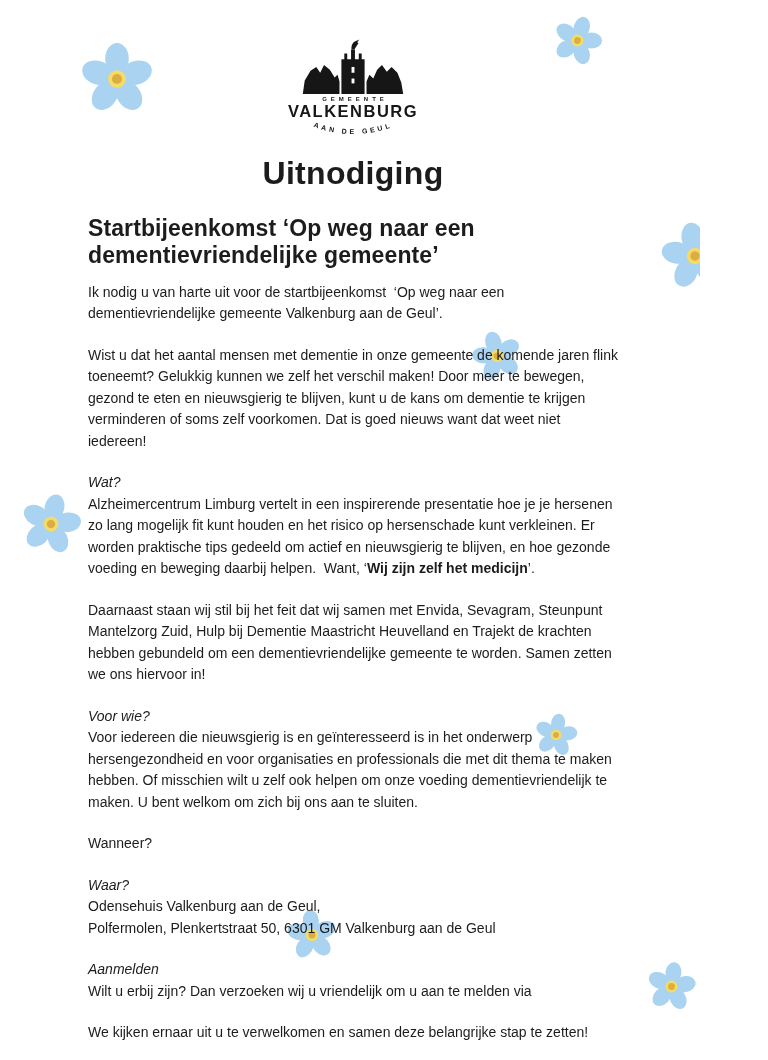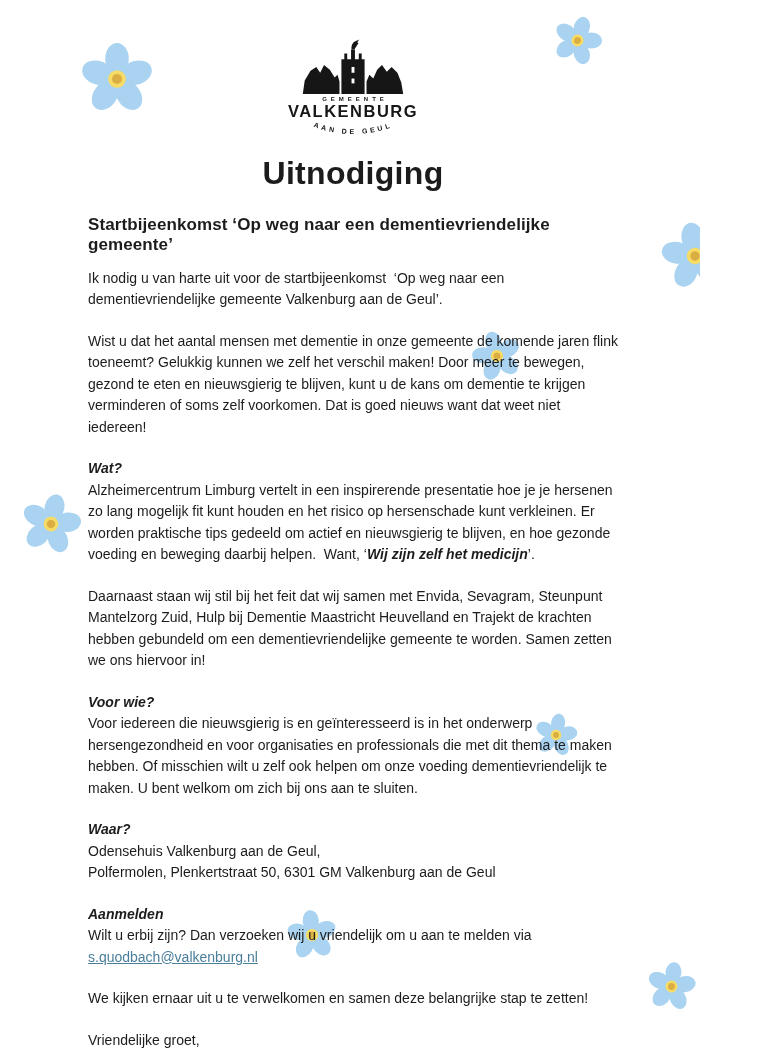--- a/index.html
+++ b/index.html
@@ -9,26 +9,26 @@
   }
   .content{position:absolute;inset:0;padding:38px 82px 0 88px;box-sizing:border-box;}
   
   .logo{width:150px;margin:0 auto;text-align:center;line-height:1;}
   .logo-castle{display:block;margin:0 auto;}
   .logo-gemeente{font-size:6px;letter-spacing:4px;font-weight:bold;margin:2px 0 1px 4px;color:#161616;}
   .logo-name{font-size:16.5px;font-weight:bold;letter-spacing:1.5px;color:#161616;}
   .logo-arc{display:block;margin:0 auto;}
   
   .title{font-size:32px;font-weight:bold;text-align:center;margin:13px 0 0;letter-spacing:.3px;}
-  .heading{font-size:17px;font-weight:bold;margin:23px 0 0;letter-spacing:.1px;}
+  .heading{font-size:23px;font-weight:bold;margin:23px 0 0;letter-spacing:.1px;}
   .block{font-size:14px;line-height:21.5px;margin:20px 0 0;}
   .block.first{margin-top:13px;}
-  .label{font-weight:bold;font-style:italic;}
+  .label{font-weight:normal;font-style:italic;}
   .label.upright{font-style:normal;}
-  .bold{font-weight:bold;font-style:italic;}
+  .bold{font-weight:bold;}
   .link{color:var(--link,#4a7e9b);text-decoration:underline;cursor:pointer;}
   .sig div{margin:0;}
   
   .flower{position:absolute;pointer-events:none;}
   .fl1{left:75px;top:37px;width:84px;height:84px;}
   .fl2{left:549px;top:12px;width:57px;height:57px;transform:rotate(18deg);}
   .fl3{left:656px;top:217px;width:78px;height:78px;transform:rotate(-8deg);}
   .fl4{left:16px;top:489px;width:70px;height:70px;transform:rotate(12deg);}
   .fl5{left:468px;top:327px;width:58px;height:58px;transform:rotate(-15deg);}
   .fl6{left:531px;top:710px;width:50px;height:50px;transform:rotate(10deg);}
@@ -119,32 +119,32 @@
 
     <p class="block">Daarnaast staan wij stil bij het feit dat wij samen met Envida, Sevagram, Steunpunt Mantelzorg Zuid, Hulp bij Dementie Maastricht Heuvelland en Trajekt de krachten hebben gebundeld om een dementievriendelijke gemeente te worden. Samen zetten we ons hiervoor in!</p>
 
 
     <div class="block">
       <div class="label">Voor wie?</div>
       <div>Voor iedereen die nieuwsgierig is en geïnteresseerd is in het onderwerp hersengezondheid en voor organisaties en professionals die met dit thema te maken hebben. Of misschien wilt u zelf ook helpen om onze voeding dementievriendelijk te maken. U bent welkom om zich bij ons aan te sluiten.</div>
     </div>
 
     <div class="block">
+      <div class="label upright">Wanneer?</div>
     </div>
 
     <div class="block">
       <div class="label">Waar?</div>
       <div>Odensehuis Valkenburg aan de Geul,</div>
       <div>Polfermolen, Plenkertstraat 50, 6301 GM Valkenburg aan de Geul</div>
     </div>
 
     <div class="block">
       <div class="label">Aanmelden</div>
       <div>Wilt u erbij zijn? Dan verzoeken wij u vriendelijk om u aan te melden via</div>
-      <div><a class="link">s.quodbach@valkenburg.nl</a></div>
     </div>
 
     <p class="block">We kijken ernaar uit u te verwelkomen en samen deze belangrijke stap te zetten!</p>
 
     <p class="block">Vriendelijke groet,</p>
 
     <div class="block sig">
       <div>Jef Kleijnen</div>
 
     </div>

